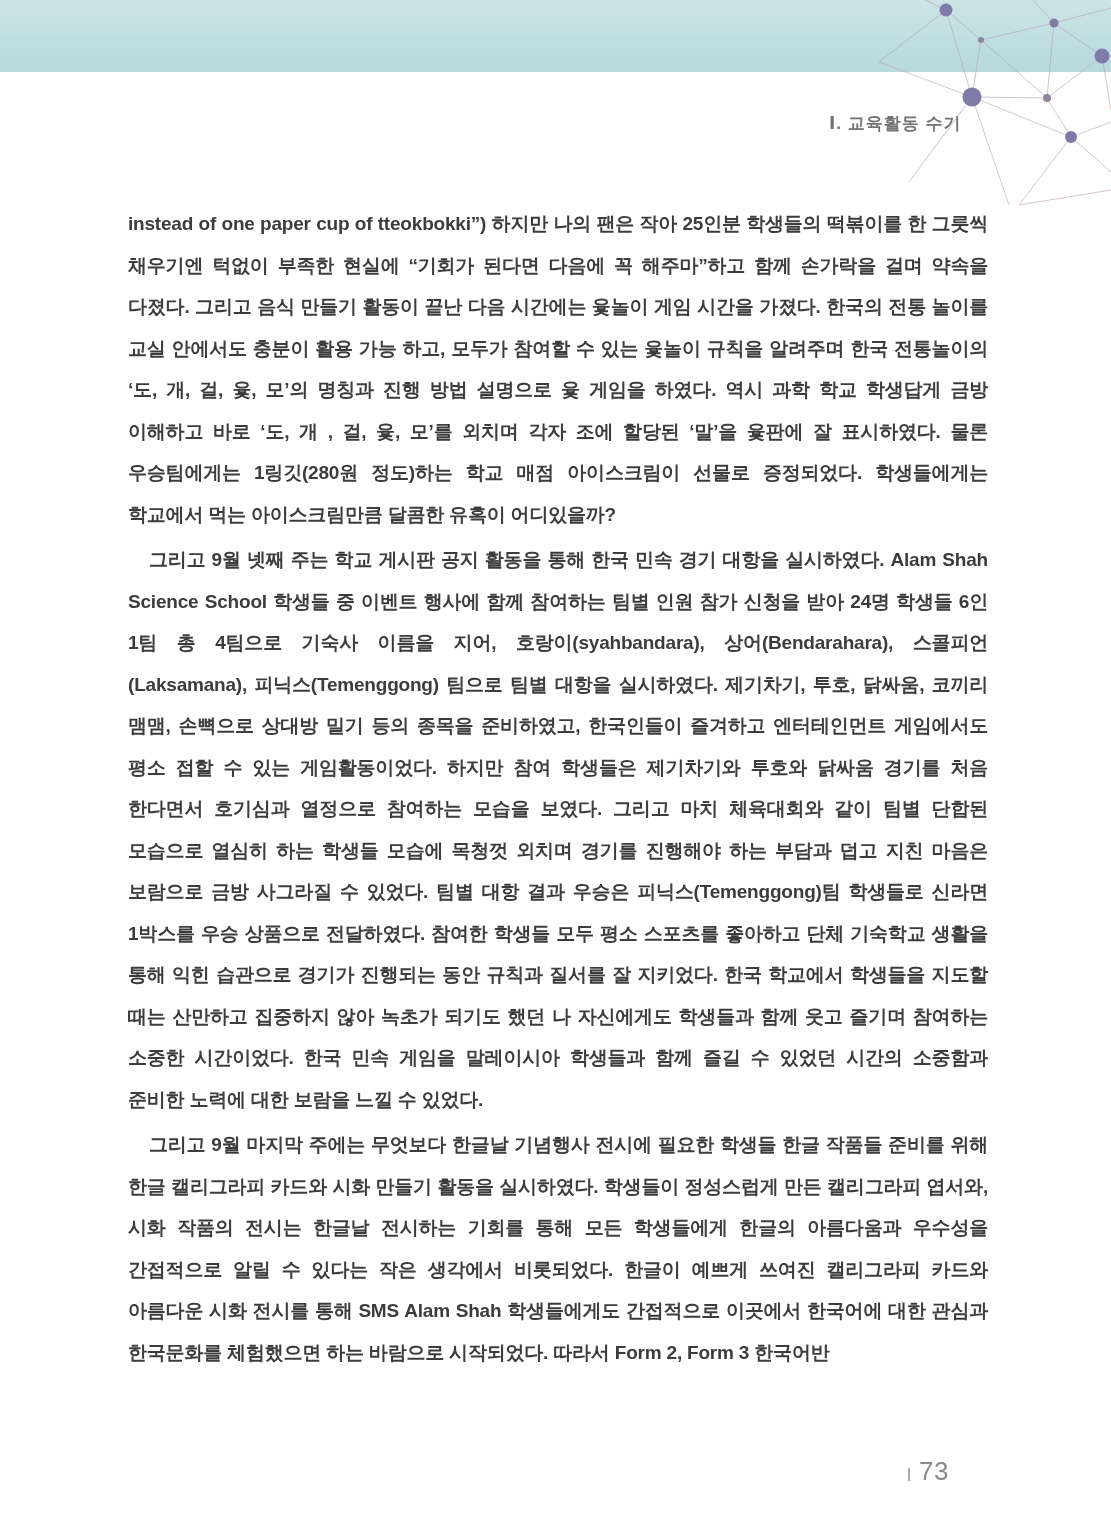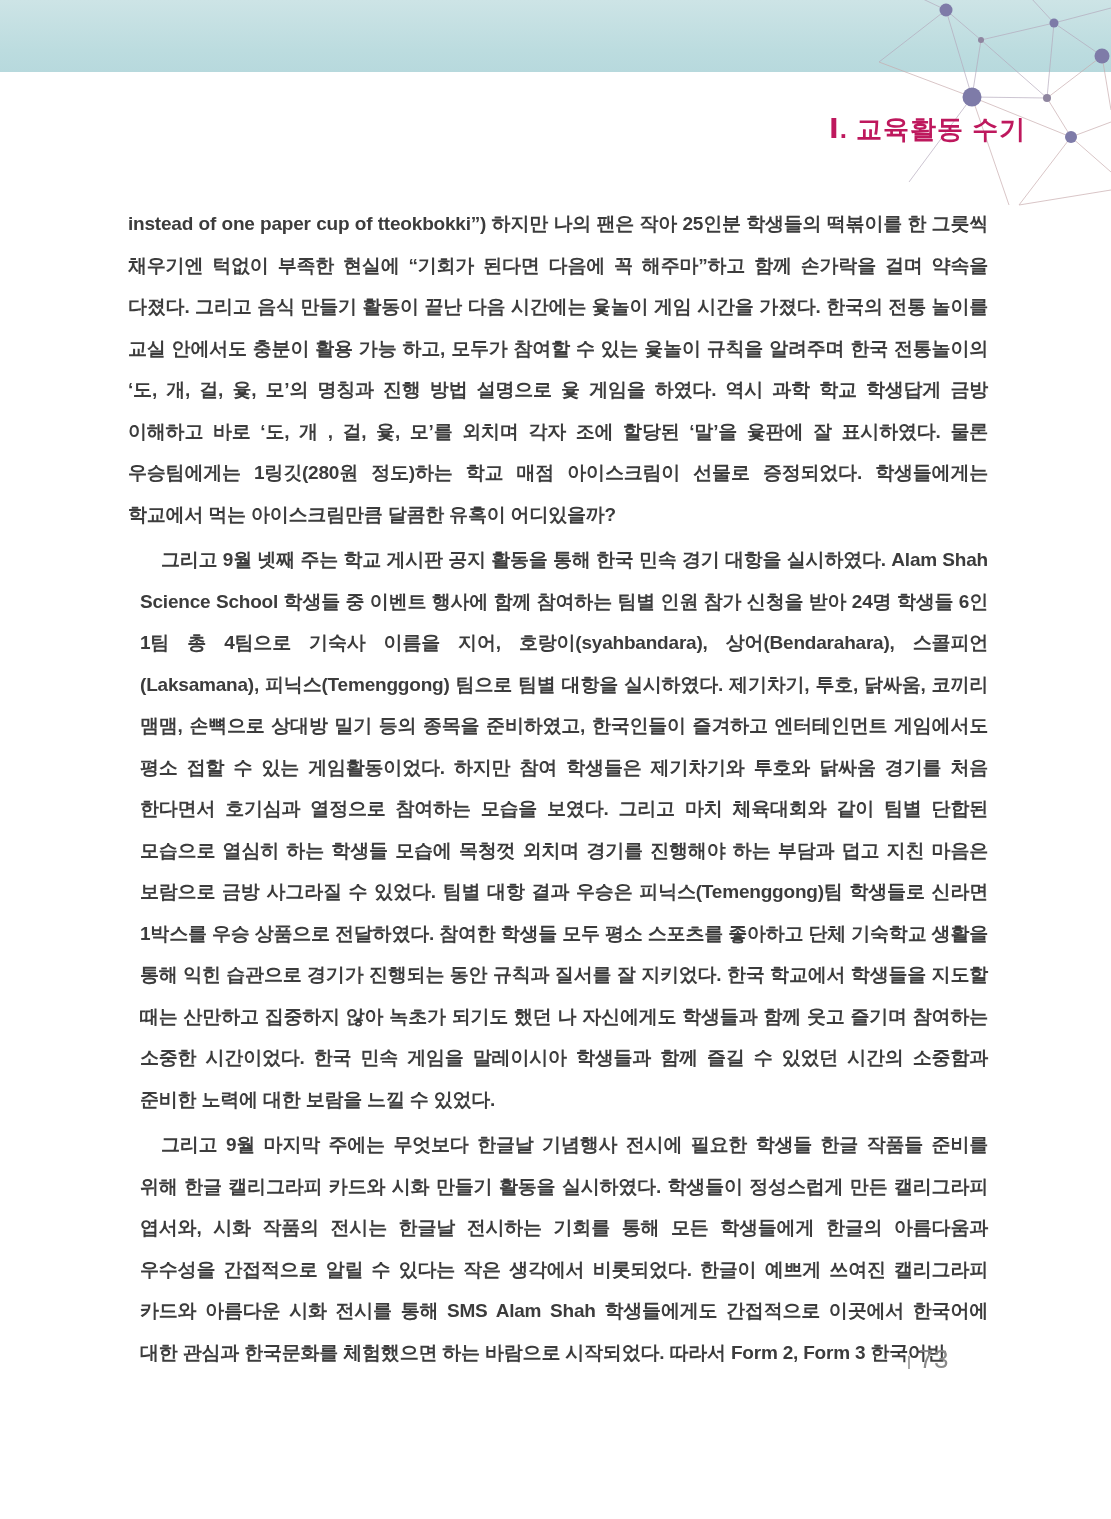--- a/index.html
+++ b/index.html
@@ -21,42 +21,42 @@
   .network-wrap {
     position: absolute;
     right: 0; top: 0;
     width: 262px; height: 215px;
     overflow: hidden;
     pointer-events: none;
   }
   .section-label {
     position: absolute;
     left: 829px; top: 112px;
-    font-size: 26px;
+    font-size: 17px;
     font-weight: bold;
     letter-spacing: 1px;
-    color: #be185d;
+    color: #737373;
     white-space: nowrap;
   }
   .body-text {
     position: absolute;
     left: 128px; top: 203px;
     width: 860px;
     font-size: 19px;
     line-height: 41.5px;
     color: #3c3c3c;
     text-align: justify;
     word-break: keep-all;
     letter-spacing: -0.2px;
   }
   .body-text p { margin: 0 0 4px 0; font-weight: bold; }
-  .body-text p.indent { text-indent: 21px; margin-left: 12px; }
+  .body-text p.indent { text-indent: 21px; }
   .page-footer {
     position: absolute;
-    left: 908px; top: 1344px;
+    left: 908px; top: 1456px;
     display: flex;
     align-items: center;
   }
   .footer-bar {
     display: inline-block;
     width: 2px; height: 13px;
     background: #a9a9a9;
     margin-right: 9px;
     margin-top: 6px;
   }

